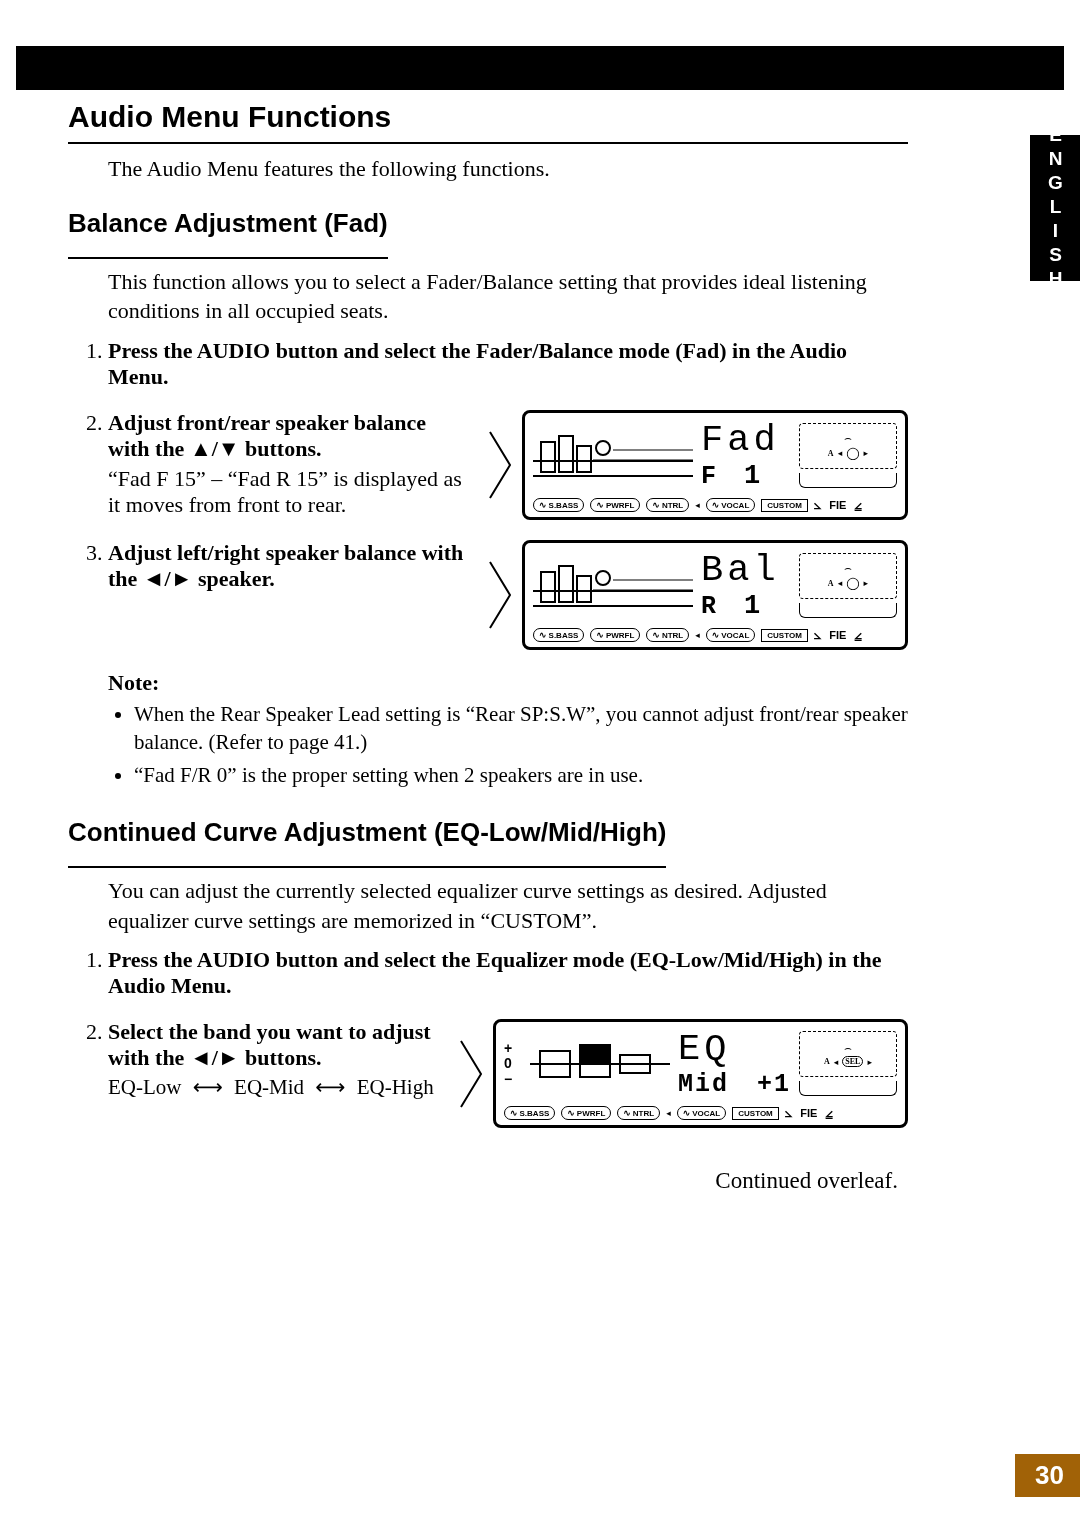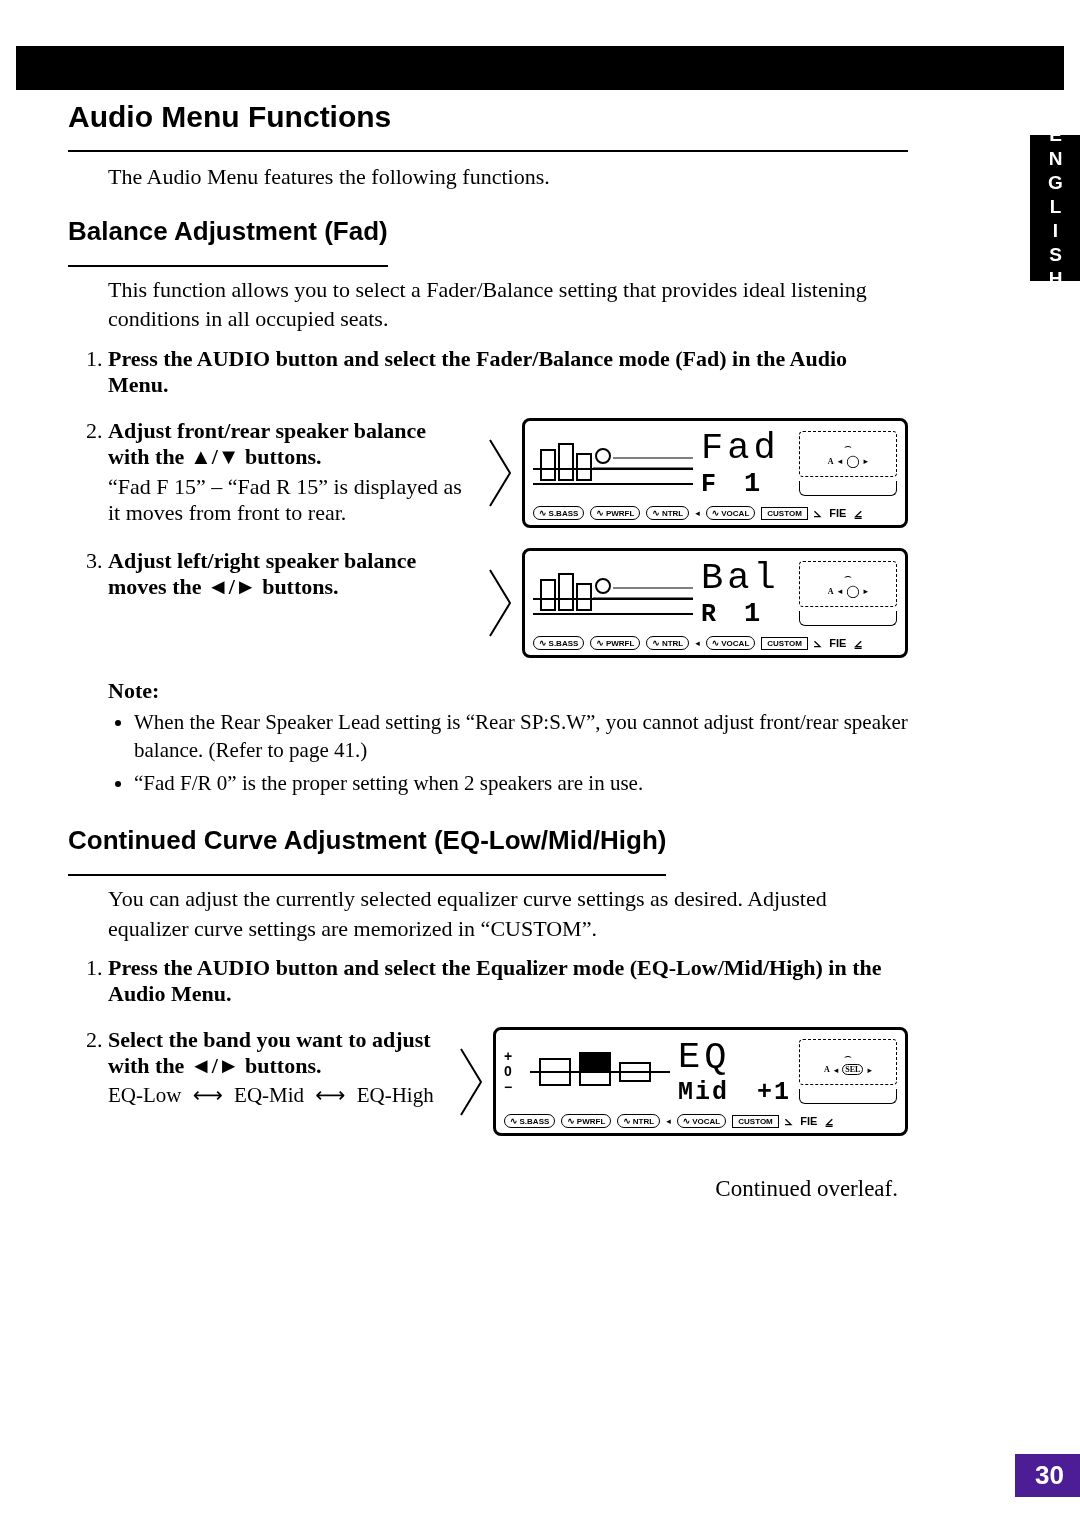--- a/index.html
+++ b/index.html
@@ -41,38 +41,38 @@
     text-orientation: upright;
     font-family: Arial, Helvetica, sans-serif;
     font-weight: bold;
     font-size: 19px;
     letter-spacing: 3px;
   }
   .page-num {
     position: absolute;
     right: 0;
     bottom: 36px;
-    background: #4c1d95;
+    background: #a16207;
     color: #fff;
     font-family: Arial, Helvetica, sans-serif;
     font-weight: bold;
     font-size: 26px;
     padding: 6px 16px 6px 20px;
   }
   .content {
     position: absolute;
     top: 100px;
     left: 68px;
     width: 840px;
   }
   .h1 {
     font-family: Arial, Helvetica, sans-serif;
     font-weight: bold;
     font-size: 30px;
-    padding-bottom: 16px;
+    padding-bottom: 8px;
     border-bottom: 2px solid #000;
     display: inline-block;
     width: 100%;
     margin-bottom: 10px;
   }
   .h2 {
     font-family: Arial, Helvetica, sans-serif;
     font-weight: bold;
     font-size: 26px;
     border-bottom: 2px solid #000;
@@ -384,21 +384,21 @@
                 </div>
               </div>
             </div>
           </div>
         </div>
       </li>
 
       <li>
         <div class="step-with-fig">
           <div class="step-text">
-            <span class="step-title">Adjust left/right speaker balance moves the ◄/► buttons.</span>
+            <span class="step-title">Adjust left/right speaker balance with the ◄/► speaker.</span>
           </div>
           <div class="fig">
             <div class="lcd-wrap">
               <div class="pointer">
                 <svg width="24" height="70">
                     <polyline points="2,2 22,35 2,68" fill="none" stroke="#000" stroke-width="2"></polyline>
                   </svg>
               </div>
               <div class="lcd">
                 <div class="lcd-top">

